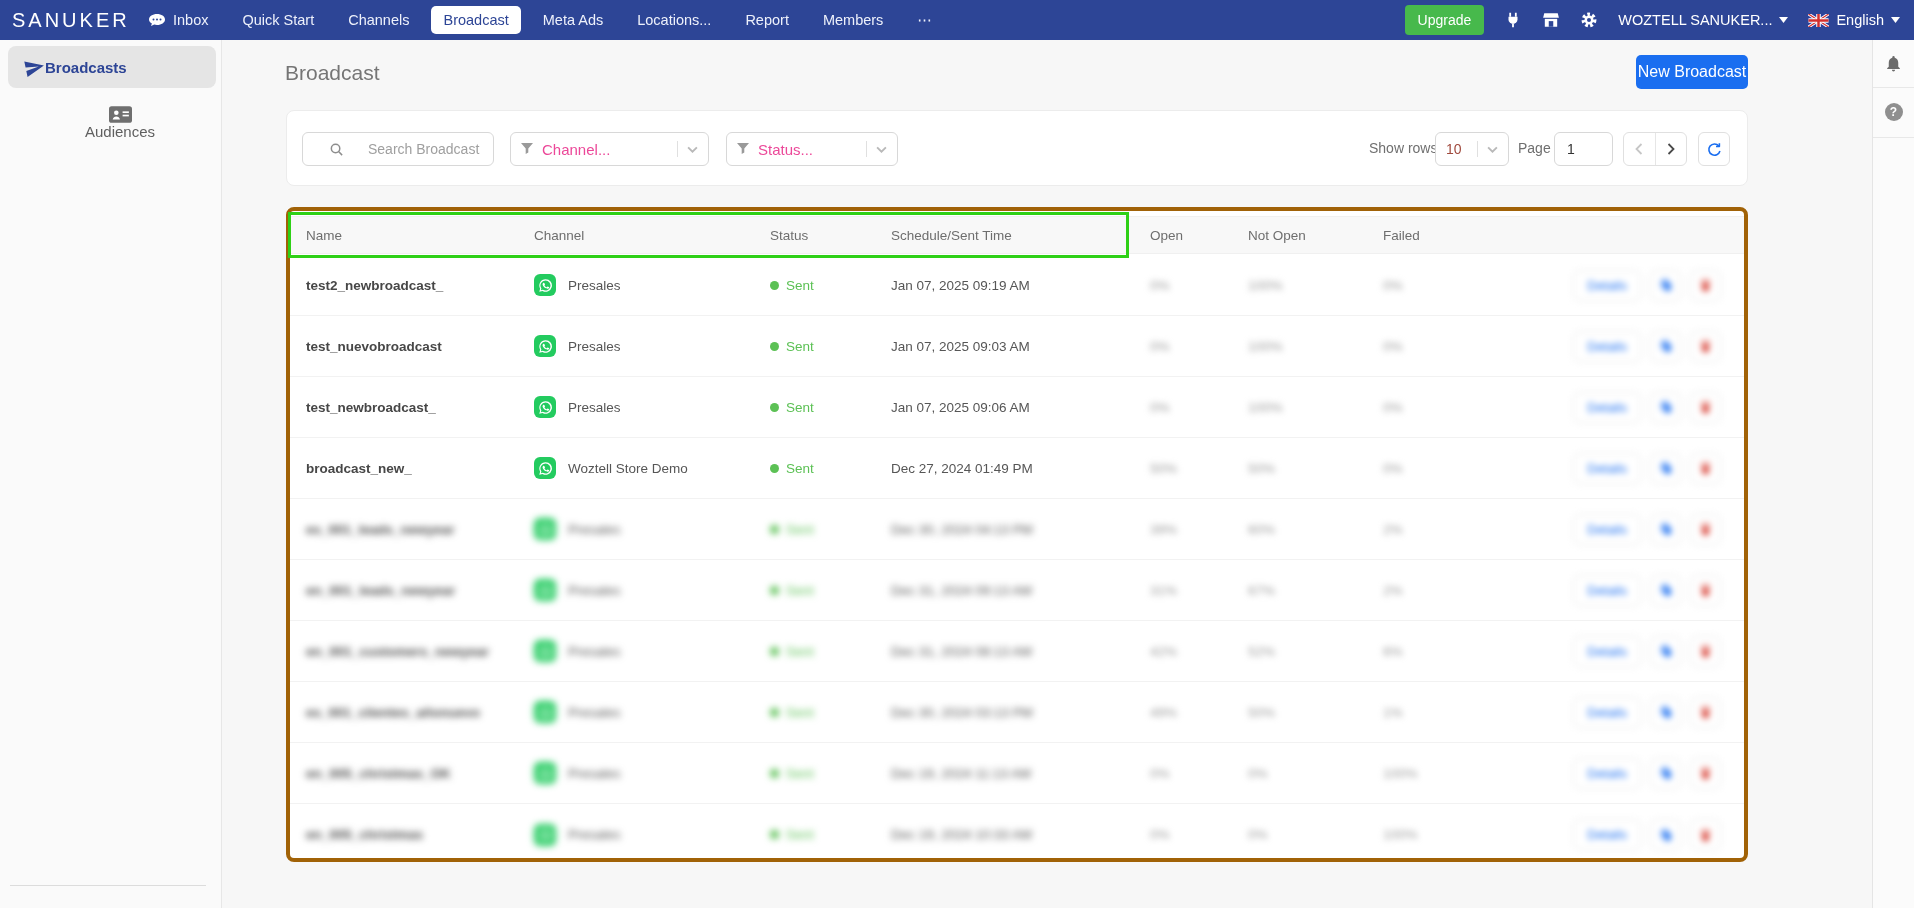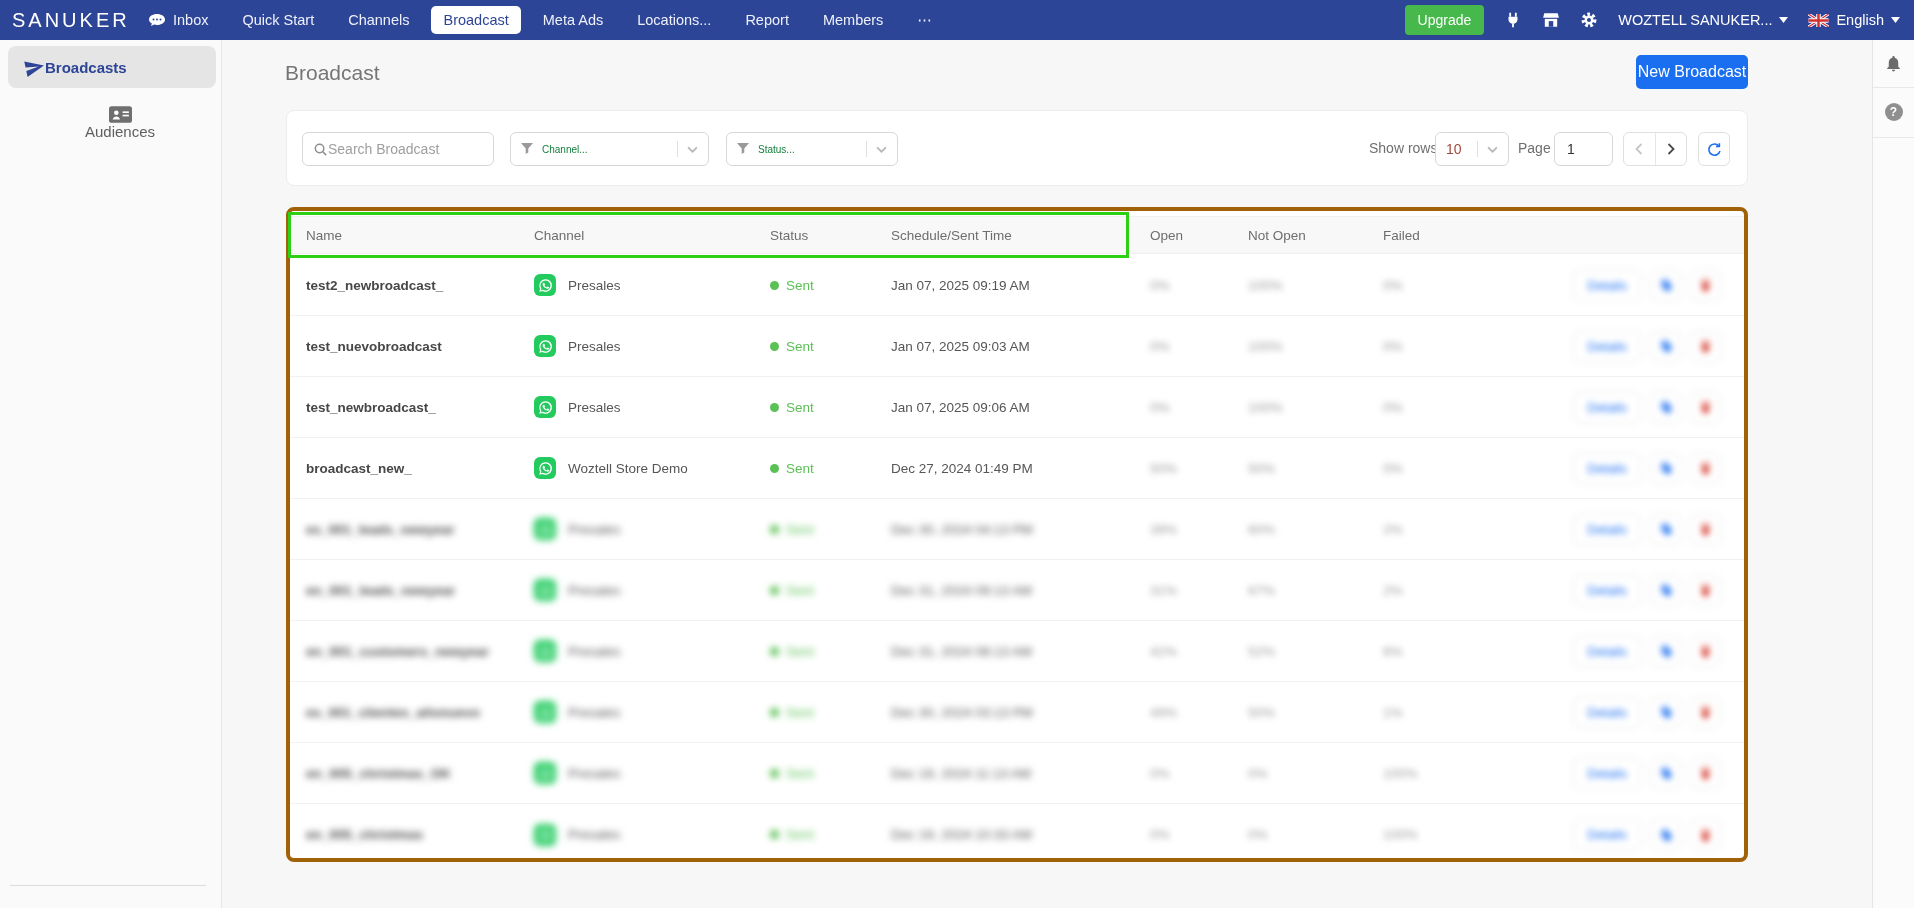--- a/index.html
+++ b/index.html
@@ -43,27 +43,27 @@
   .page-title { position:absolute; left:285px; top:61px; font-size:21px; color:#757575; }
   .new-broadcast { position:absolute; left:1636px; top:55px; width:112px; height:34px;
     background:var(--primary-blue,#1a6ef0); color:#fff; border:none; border-radius:5px;
     font-size:16px; cursor:pointer; font-family:inherit; }
 
   
   .filter-card { position:absolute; left:286px; top:110px; width:1462px; height:76px;
     background:#fff; border:1px solid #ececec; border-radius:8px; }
   .filter-card .ctrl { position:absolute; top:21px; height:34px; }
   .search-box { left:15px; width:192px; border:1px solid #d8d8d8; border-radius:6px;
-    display:flex; align-items:center; padding-left:10px; gap:0; background:#fff; }
+    display:flex; align-items:center; padding-left:26px; gap:24px; background:#fff; }
   .search-box input { border:none; outline:none; font-size:14px; width:140px; color:#444;
     font-family:inherit; background:transparent; }
   .search-box input::placeholder { color:#9f9f9f; }
   .selectbox { border:1px solid #d8d8d8; border-radius:6px; background:#fff;
     display:flex; align-items:center; padding:0 10px; gap:9px; cursor:pointer; }
-  .selectbox .ph { color:#15803d; font-size:10px; flex:1; }
+  .selectbox .ph { color:#ec4899; font-size:15px; flex:1; }
   .selectbox .vdiv { width:1px; height:16px; background:#e0e0e0; }
   .mini-label { position:absolute; top:29px; font-size:14px; color:#6f6f6f; }
   .rows-select { left:1148px; width:74px; }
   .rows-select .val { font-size:14px; color:#a0493d; flex:1; }
   .page-input { left:1267px; width:59px; border:1px solid #d8d8d8; border-radius:6px;
     font-size:14px; color:#333; padding-left:12px; outline:none; font-family:inherit; }
   .pager { left:1336px; width:64px; display:flex; border:1px solid #e0e0e0; border-radius:6px; overflow:hidden; background:#fff; }
   .pager .pg { flex:1; display:flex; align-items:center; justify-content:center; cursor:pointer; }
   .pager .pg + .pg { border-left:1px solid #e6e6e6; }
   .refresh-btn { left:1411px; width:32px; border:1px solid #e0e0e0; border-radius:6px; background:#fff;

